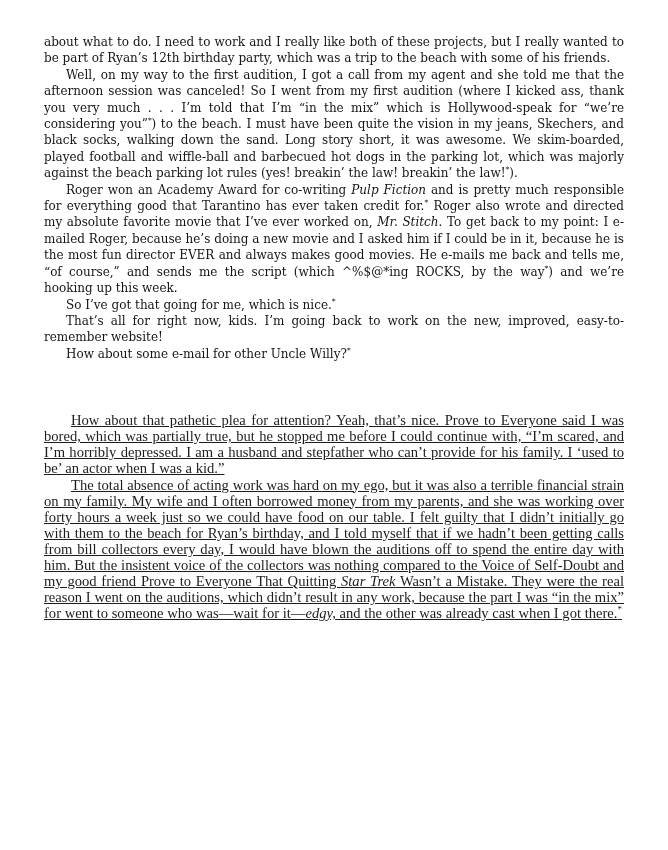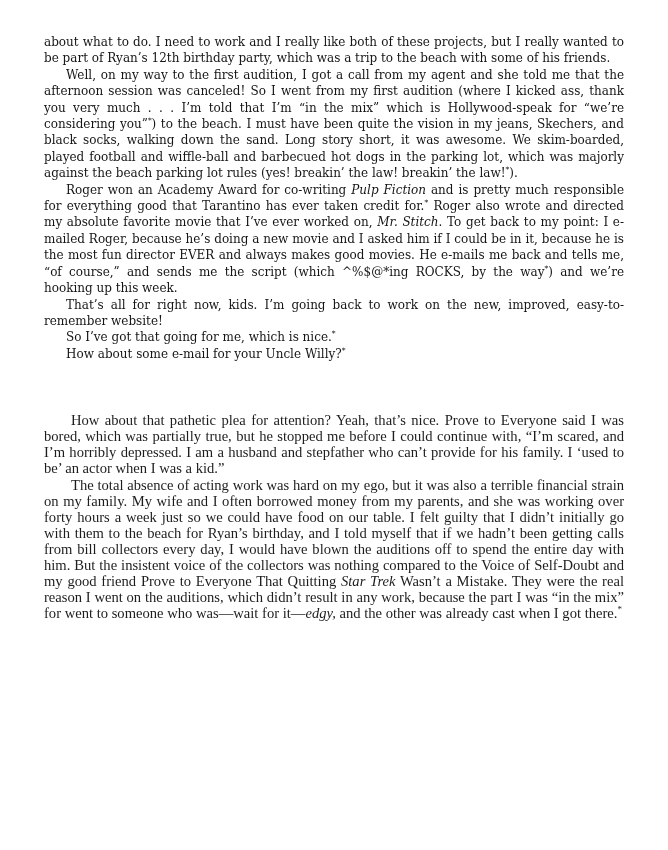--- a/index.html
+++ b/index.html
@@ -32,20 +32,21 @@
     text-indent: 22px;
   }
   
   .narrative {
     margin-top: 50px;
     font-family: "Liberation Serif", serif;
     font-size: 14.6px;
     line-height: 16.1px;
     text-align: justify;
     color: #1d1d1d;
+    text-decoration: underline;
   }
   .narrative p {
     margin: 0;
     text-indent: 27px;
   }
   p.no-indent {
     text-indent: 0 !important;
   }
   sup {
     font-size: 0.62em;
@@ -57,21 +58,21 @@
   }
 </style>
 </head>
 <body>
 
 <div class="book-page">
   <div class="blog">
       <p class="no-indent"><span>about what to do. I need to work and I really like both of these projects, but I really wanted to be part of Ryan’s 12th birthday party, which was a trip to the beach with some of his friends.</span></p>
       <p><span>Well, on my way to the first audition, I got a call from my agent and she told me that the afternoon session was canceled! So I went from my first audition (where I kicked ass, thank you very much . . . I’m told that I’m “in the mix” which is Hollywood-speak for “we’re considering you”</span><sup>*</sup><span>) to the beach. I must have been quite the vision in my jeans, Skechers, and black socks, walking down the sand. Long story short, it was awesome. We skim-boarded, played football and wiffle-ball and barbecued hot dogs in the parking lot, which was majorly against the beach parking lot rules (yes! breakin’ the law! breakin’ the law!</span><sup>*</sup><span>).</span></p>
       <p><span>Roger won an Academy Award for co-writing </span><em>Pulp Fiction</em><span> and is pretty much responsible for everything good that Tarantino has ever taken credit for.</span><sup>*</sup><span> Roger also wrote and directed my absolute favorite movie that I’ve ever worked on, </span><em>Mr. Stitch</em><span>. To get back to my point: I e-mailed Roger, because he’s doing a new movie and I asked him if I could be in it, because he is the most fun director EVER and always makes good movies. He e-mails me back and tells me, “of course,” and sends me the script (which ^%$@*ing ROCKS, by the way</span><sup>*</sup><span>) and we’re hooking up this week.</span></p>
+      <p><span>So I’ve got that going for me, which is nice.</span><sup>*</sup></p>
       <p><span>That’s all for right now, kids. I’m going back to work on the new, improved, easy-to-remember website!</span></p>
-      <p><span>So I’ve got that going for me, which is nice.</span><sup>*</sup></p>
-      <p><span>How about some e-mail for your Uncle Willy?</span><sup>*</sup></p>
+      <p><span>How about some e-mail for other Uncle Willy?</span><sup>*</sup></p>
     </div>
   <div class="narrative">
       <p><span>How about that pathetic plea for attention? Yeah, that’s nice. Prove to Everyone said I was bored, which was partially true, but he stopped me before I could continue with, “I’m scared, and I’m horribly depressed. I am a husband and stepfather who can’t provide for his family. I ‘used to be’ an actor when I was a kid.”</span></p>
       <p><span>The total absence of acting work was hard on my ego, but it was also a terrible financial strain on my family. My wife and I often borrowed money from my parents, and she was working over forty hours a week just so we could have food on our table. I felt guilty that I didn’t initially go with them to the beach for Ryan’s birthday, and I told myself that if we hadn’t been getting calls from bill collectors every day, I would have blown the auditions off to spend the entire day with him. But the insistent voice of the collectors was nothing compared to the Voice of Self-Doubt and my good friend Prove to Everyone That Quitting </span><em>Star Trek</em><span> Wasn’t a Mistake. They were the real reason I went on the auditions, which didn’t result in any work, because the part I was “in the mix” for went to someone who was—wait for it—</span><em>edgy,</em><span> and the other was already cast when I got there.</span><sup>*</sup></p>
     </div>
 </div>
 
 </body></html>

